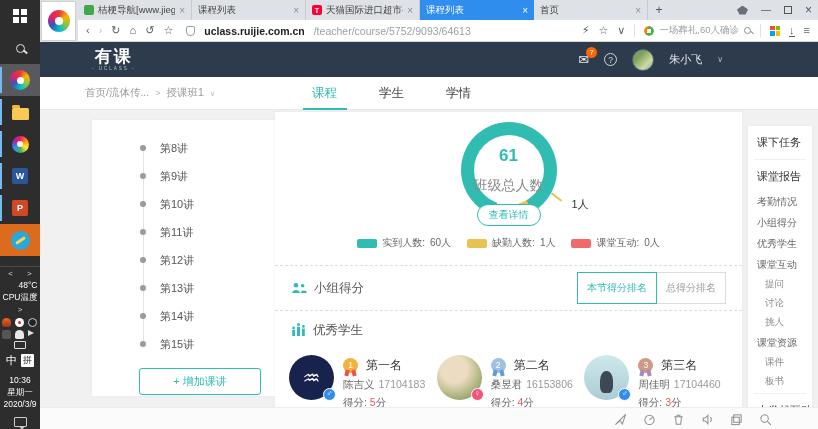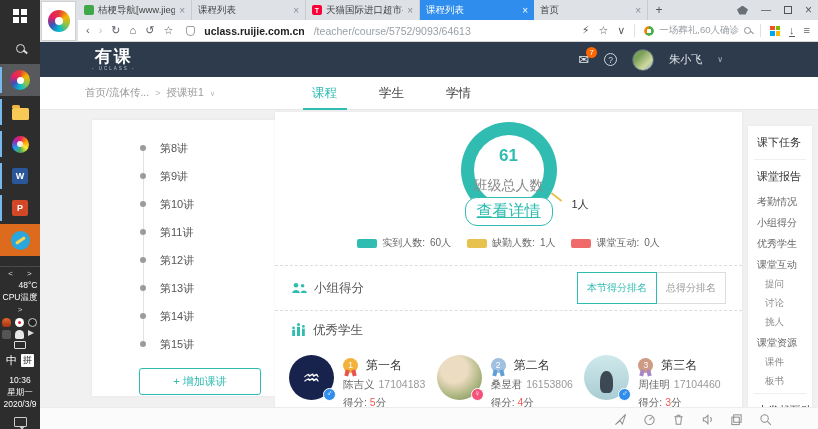--- a/index.html
+++ b/index.html
@@ -118,21 +118,21 @@
   
   .main-card { position:absolute; left:235px; top:2px; width:467px; height:320px; background:#fff; box-shadow:0 0 3px rgba(0,0,0,0.05); }
   .donut-wrap { position:relative; width:96px; margin:10px auto 0; }
   .donut { width:96px; height:96px; border-radius:50%; background:conic-gradient(from 200deg,#30bcb1 0 310deg,#e7c24e 310deg 324deg,transparent 324deg 360deg); position:relative; }
   .donut::before { content:''; position:absolute; inset:13px; background:#fff; border-radius:50%; }
   .donut-center { position:absolute; inset:0; display:flex; flex-direction:column; align-items:center; justify-content:center; z-index:1; }
   .donut-num { font-size:17px; font-weight:bold; color:#2fbcb1; }
   .donut-label { font-size:14px; color:#8a8a8a; margin-top:11px; }
   .marker-line { position:absolute; right:-6px; bottom:20px; width:13px; height:2px; background:#e7c24e; transform:rotate(38deg); }
   .marker-label { position:absolute; right:-32px; bottom:6px; font-size:11px; color:#333; white-space:nowrap; }
-  .detail-pill { position:absolute; left:50%; transform:translateX(-50%); bottom:-8px; z-index:2; background:#fff; border:1px solid #2fbcb1; color:#2fbcb1; border-radius:12px; font-size:16px; padding:3px 11px; white-space:nowrap; font-family:inherit;text-decoration:underline; }
+  .detail-pill { position:absolute; left:50%; transform:translateX(-50%); bottom:-8px; z-index:2; background:#fff; border:1px solid #2fbcb1; color:#2fbcb1; border-radius:12px; font-size:10px; padding:3px 11px; white-space:nowrap; font-family:inherit; }
   .legend { display:flex; justify-content:center; gap:16px; margin-top:18px; font-size:10px; color:#666; align-items:flex-end; }
   .legend .item { display:flex; align-items:center; gap:5px; }
   .sw { width:20px; height:9px; border-radius:2px; }
   .sw-green { background:#30bcb1; } .sw-yellow { background:#e7c24e; } .sw-red { background:#f16a6a; }
   .dashed { border-top:1px dashed #ddd; margin:15px 0 0; }
   .sec-row { display:flex; align-items:center; height:44px; padding:0 16px; }
   .sec-title { font-size:12.5px; color:#555; margin-left:7px; }
   .btn-group { margin-left:auto; display:flex; }
   .bg-btn { font-size:10px; padding:8px 9px; border:1px solid #ddd; background:#fff; color:#999; font-family:inherit; }
   .bg-btn.on { border-color:#2fbcb1; color:#2fbcb1; z-index:1; }

